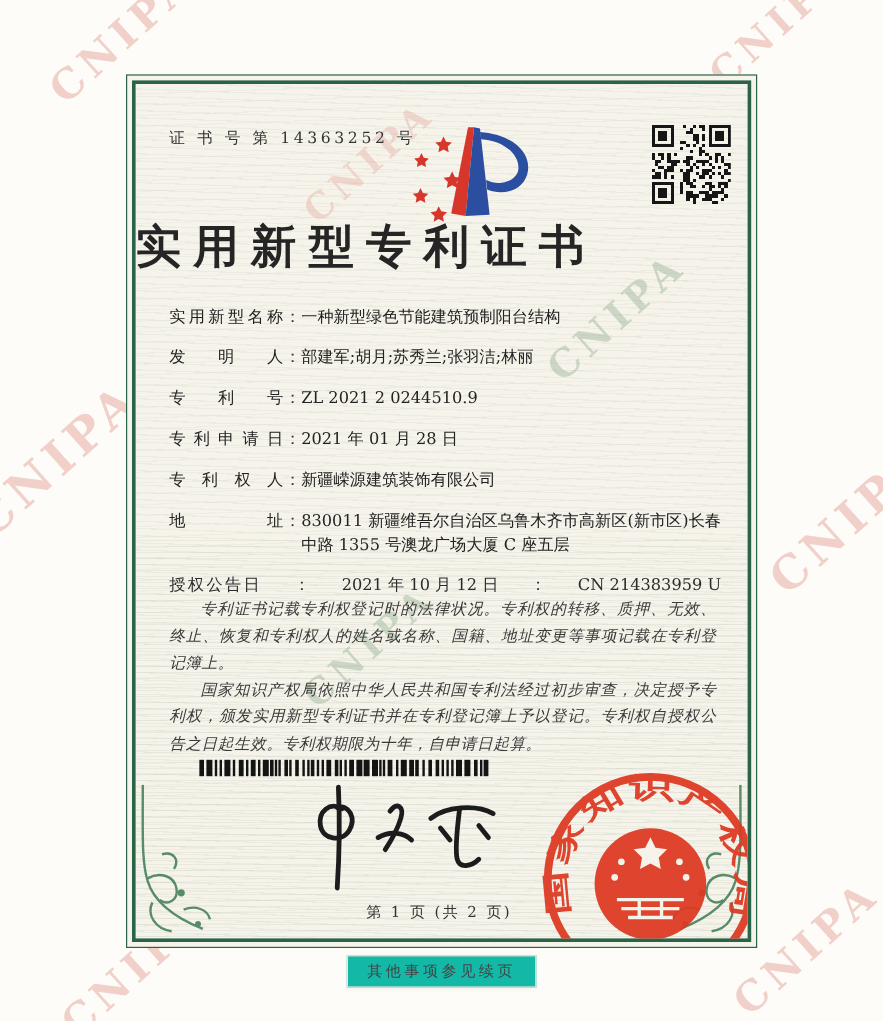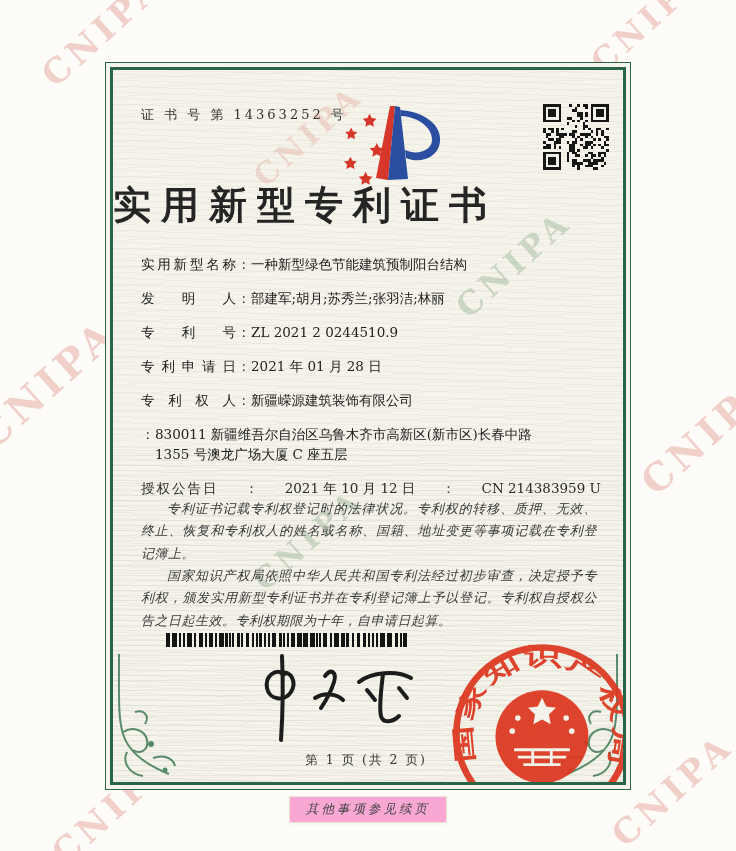--- a/index.html
+++ b/index.html
@@ -99,24 +99,24 @@
   .flourish { position:absolute; bottom:0; width:84px; height:128px; z-index:1; }
   .flourish.left { left:0; }
   .flourish.right { right:0; transform:scaleX(-1); }
   
   .page-info {
     position:absolute; left:0; right:4px; bottom:13px; text-align:center;
     font-size:12.5px; letter-spacing:2px; color:#333; z-index:2;
   }
   .cont-note {
     position:absolute; left:50%; transform:translateX(-50%); top:796px;
-    background:#f9a8d4; border:1px solid #eee6da;
+    background:#14b8a6; border:1px solid #eee6da;
     box-shadow:0 1px 4px rgba(0,0,0,0.05);
     padding:4px 16px; font-size:12.5px; letter-spacing:3px; color:#444;
-    font-style:italic; z-index:2; white-space:nowrap;
+    z-index:2; white-space:nowrap;
   }
 </style>
 </head>
 <body>
 
 <div class="wm pink wm-tl">CNIPA</div>
 <div class="wm pink wm-tr">CNIPA</div>
 <div class="wm pink wm-lm">CNIPA</div>
 <div class="wm pink wm-rm">CNIPA</div>
 <div class="wm pink wm-bl">CNIPA</div>
@@ -429,20 +429,21 @@
         <span class="field-label">专利申请日</span>
           <span class="field-sep">：</span>
         <span class="field-value">2021 年 01 月 28 日</span>
       </div>
       <div class="field-row">
         <span class="field-label">专利权人</span>
           <span class="field-sep">：</span>
         <span class="field-value">新疆嵘源建筑装饰有限公司</span>
       </div>
       <div class="field-row">
+        <span class="field-label">地址</span>
           <span class="field-sep">：</span>
         <span class="field-value">830011 新疆维吾尔自治区乌鲁木齐市高新区(新市区)长春中路 1355 号澳龙广场大厦 C 座五层</span>
       </div>
       <div class="grant-row">
         <span class="grant-label">授权公告日</span>
           <span>：</span>
         <span>2021 年 10 月 12 日</span>
           <span>：</span>
         <span>CN 214383959 U</span>
       </div>

